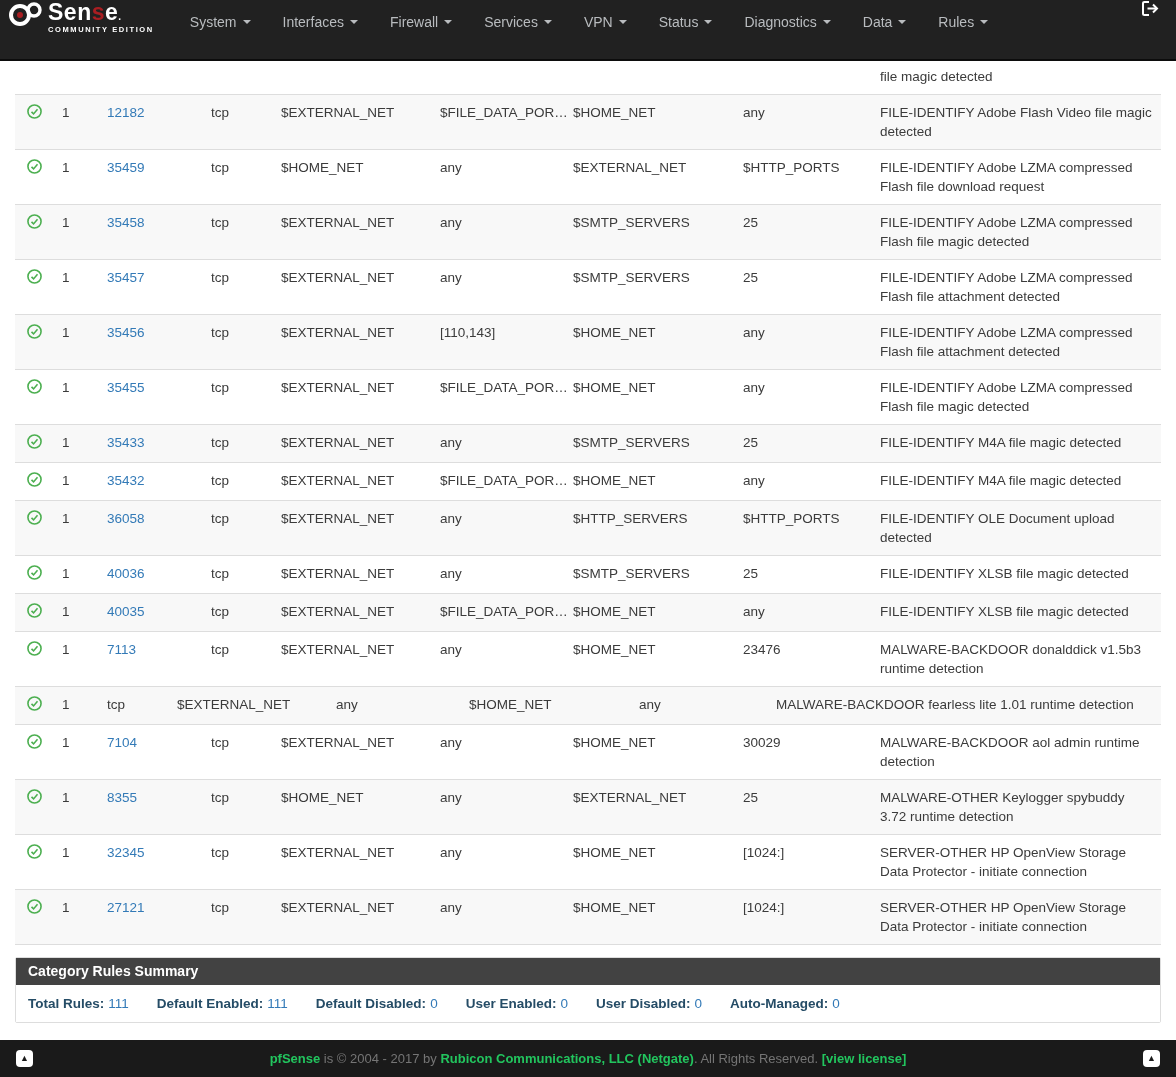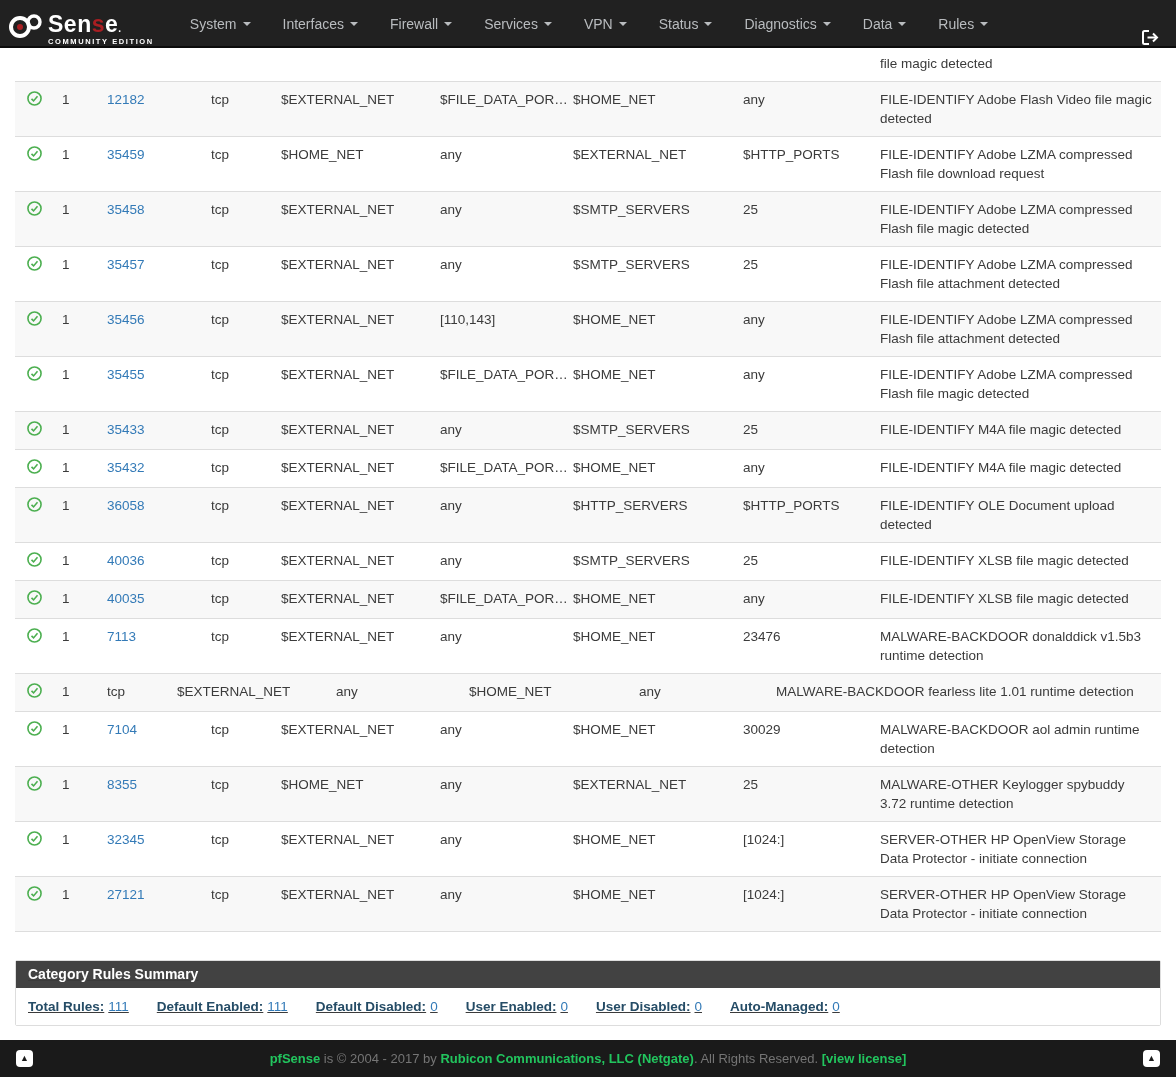--- a/index.html
+++ b/index.html
@@ -5,22 +5,22 @@
   * { margin:0; padding:0; box-sizing:border-box; }
   html,body { width:1176px; }
   body {
     font-family:"Liberation Sans", sans-serif;
     background:#fff; color:#3b3b3b;
     width:1176px; height:1077px; overflow:hidden; position:relative;
   }
 
   
   .navbar {
-    height:48px; background:#212121; border-bottom:2px solid #0c0c0c;
-    display:flex; align-items:flex-end; padding:0 10px 0 8px;
+    height:61px; background:#212121; border-bottom:2px solid #0c0c0c;
+    display:flex; align-items:flex-start; padding:0 10px 0 8px;
   }
   .logo { display:flex; align-items:center; margin-right:20px; cursor:pointer; }
   .logo-mark { margin-right:4px; }
   .logo-textwrap { display:flex; flex-direction:column; line-height:1; }
   .logo-text { font-size:23px; font-weight:bold; color:#fff; letter-spacing:0.5px; }
   .logo-text .red { color:#a91e22; }
   .logo-sub { font-size:7.5px; font-weight:bold; color:#fff; letter-spacing:1.6px; margin-top:2px; }
   .nav-items { display:flex; flex:1; }
   .nav-item {
     color:#b9bcbf; font-size:14px; padding:14px 16px; cursor:pointer;
@@ -45,21 +45,21 @@
   .td-src    { width:159px; }
   .td-sport  { width:133px; }
   .td-dst    { width:170px; }
   .td-dport  { width:137px; }
   .td-msg    { flex:1; }
   .sid-link { color:#337ab7; text-decoration:none; cursor:pointer; }
   .tr-partial { height:34px; overflow:hidden; }
   .tr-partial .td { padding-top:6px; }
 
   
-  .panel { margin:28px 15px 0 15px; border:1px solid #ddd; border-radius:2px;text-decoration:underline; }
+  .panel { margin:12px 15px 0 15px; border:1px solid #ddd; border-radius:2px; }
   .panel-heading {
     background:#424242; color:#fff; font-weight:bold; font-size:14px;
     padding:5px 12px; line-height:17px;
   }
   .panel-body { background:#fff; padding:11px 12px; display:flex; flex-wrap:wrap;align-items:center; }
   .stat { margin-right:28px; font-size:13.5px; white-space:nowrap; }
   .stat-label { font-weight:bold; color:#254c66; }
   .stat-value { color:#337ab7; margin-left:4px; }
 
   

